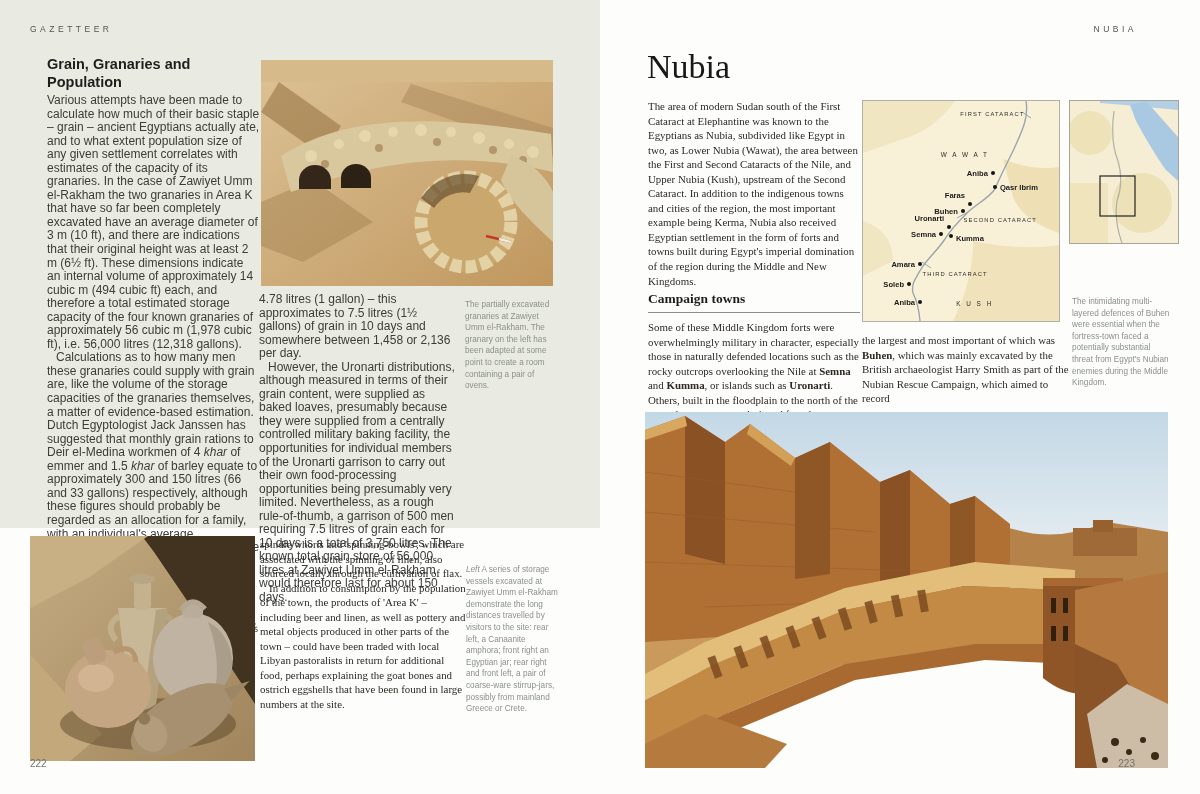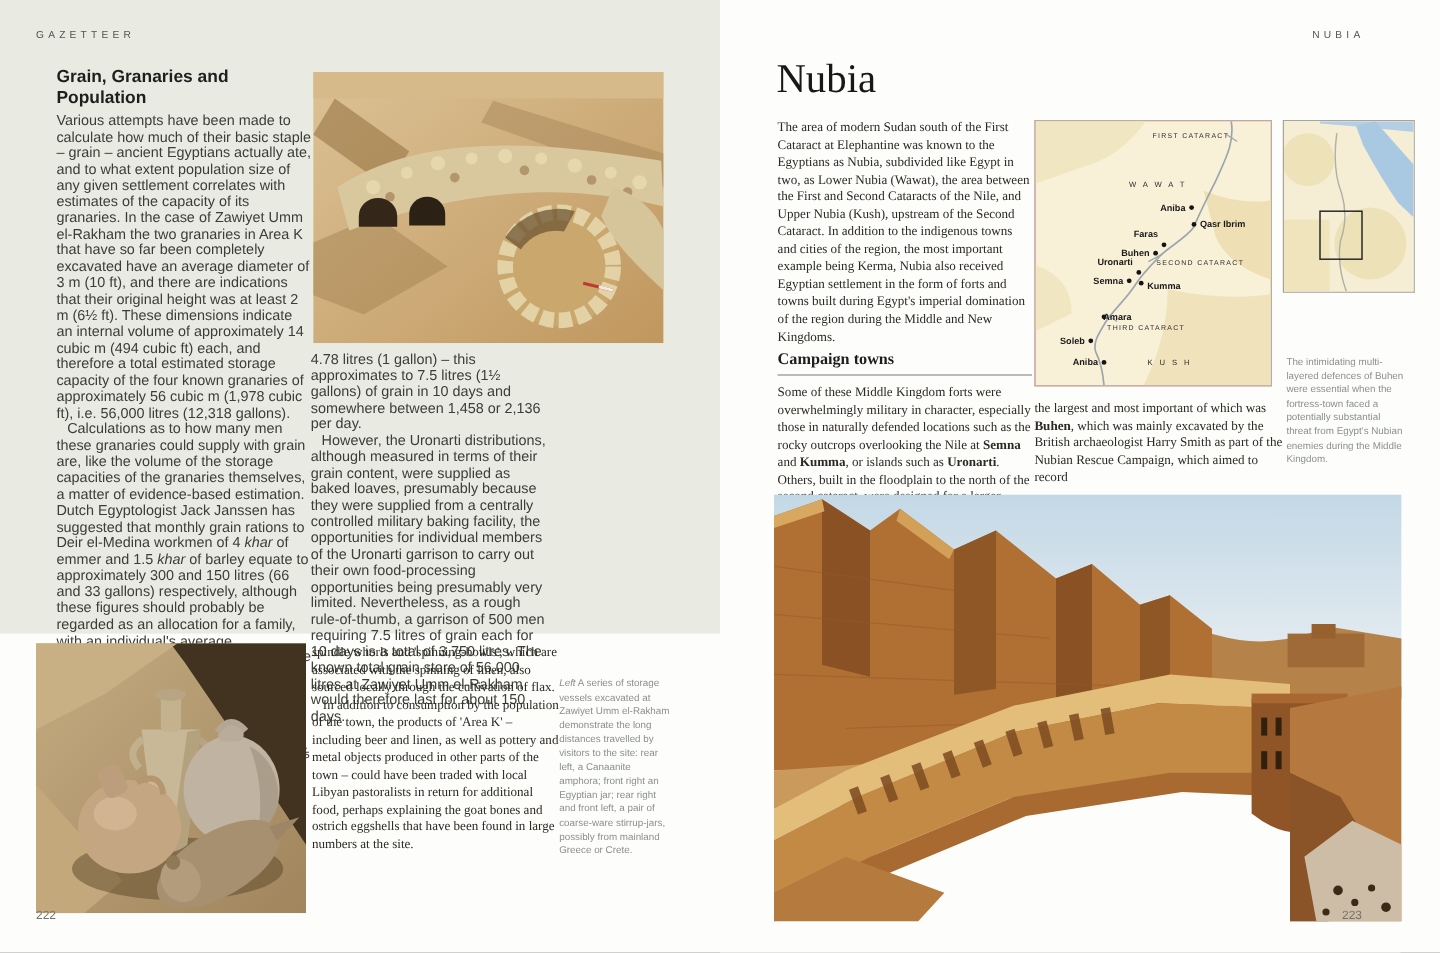--- a/index.html
+++ b/index.html
@@ -39,21 +39,21 @@
   .subhead{position:absolute;left:48px;top:291px;width:212px;margin:0;font-family:"Liberation Serif",serif;
            font-size:13.5px;color:#1d1d1b;padding-bottom:5px;border-bottom:1px solid #8f8f89;}
   .rcol1{position:absolute;left:48px;top:320px;width:212px;}
   .rcol2{position:absolute;left:262px;top:333px;width:213px;}
   .seg-b{font-weight:bold;}
   .seg-i{font-style:italic;}
   .cap3{position:absolute;left:472px;top:296px;width:100px;}
   .ph-buhen{left:45px;top:412px;width:523px;height:356px;}
   
   .map-box{position:absolute;left:262px;top:100px;width:196px;height:220px;
-           border:1px solid #b2afa4;background:#fca5a5;}
+           border:1px solid #b2afa4;background:#84cc16;}
   .map-art{position:absolute;left:0;top:0;}
   .map-overlay{position:absolute;left:0;top:0;width:100%;height:100%;}
   .m-dot{position:absolute;width:4px;height:4px;background:#151515;border-radius:50%;
          transform:translate(-50%,-50%);}
   .m-label{position:absolute;font-size:7.6px;font-weight:bold;color:#1a1a1a;white-space:nowrap;}
   .m-left{transform:translate(-100%,-50%);padding-right:5px;}
   .m-right{transform:translate(0,-50%);padding-left:5px;}
   .m-cataract{position:absolute;font-size:5.8px;letter-spacing:1.1px;color:#2c2c2a;white-space:nowrap;
               transform:translate(-50%,-50%);}
   .m-region{position:absolute;font-size:6.4px;letter-spacing:2px;color:#2c2c2a;white-space:nowrap;
@@ -118,20 +118,21 @@
         <line x1="225" y1="176" x2="250" y2="182" stroke="#c0392b" stroke-width="2.5"></line>
         <line x1="238" y1="179" x2="250" y2="182" stroke="#f2ece0" stroke-width="2.5"></line>
       </svg>
     </figure>
 
     <div class="col2 body-sans">
       <p>4.78 litres (1 gallon) – this approximates to 7.5 litres (1½ gallons) of grain in 10 days and somewhere between 1,458 or 2,136 per day.</p>
       <p class="ind">However, the Uronarti distributions, although measured in terms of their grain content, were supplied as baked loaves, presumably because they were supplied from a centrally controlled military baking facility, the opportunities for individual members of the Uronarti garrison to carry out their own food-processing opportunities being presumably very limited. Nevertheless, as a rough rule-of-thumb, a garrison of 500 men requiring 7.5 litres of grain each for 10 days is a total of 3,750 litres. The known total grain store of 56,000 litres at Zawiyet Umm el-Rakham would therefore last for about 150 days.</p>
     </div>
 
+    <div class="caption cap1">The partially excavated granaries at Zawiyet Umm el-Rakham. The granary on the left has been adapted at some point to create a room containing a pair of ovens.</div>
 
     <figure class="photo ph-pots">
       <svg width="225" height="225" viewBox="0 0 225 225">
         <defs>
           <linearGradient id="rockG" x1="0" y1="0" x2="1" y2="1">
             <stop offset="0" stop-color="#c3ab80"></stop>
               <stop offset="1" stop-color="#a1855c"></stop>
           </linearGradient>
         </defs>
         <rect width="225" height="225" fill="url(#rockG)"></rect>
@@ -213,21 +214,21 @@
           <div class="m-label m-left" style="left: 54.6%; top: 42.8%;">Faras</div>
           <div class="m-dot" style="left: 51%; top: 50%;"></div>
           <div class="m-label m-left" style="left: 51%; top: 50%;">Buhen</div>
           <div class="m-dot" style="left: 43.9%; top: 57.3%;"></div>
           <div class="m-label m-left" style="left: 43.9%; top: 53.3%;">Uronarti</div>
           <div class="m-dot" style="left: 39.8%; top: 60.5%;"></div>
           <div class="m-label m-left" style="left: 39.8%; top: 60.5%;">Semna</div>
           <div class="m-dot" style="left: 44.9%; top: 61.4%;"></div>
           <div class="m-label m-right" style="left: 44.9%; top: 62.4%;">Kumma</div>
           <div class="m-dot" style="left: 29.1%; top: 74.1%;"></div>
-          <div class="m-label m-left" style="left: 29.1%; top: 74.1%; margin-left: 28px;">Amara</div>
+          <div class="m-label m-left" style="left: 29.1%; top: 74.1%;">Amara</div>
           <div class="m-dot" style="left: 23.5%; top: 83.2%;"></div>
           <div class="m-label m-left" style="left: 23.5%; top: 83.2%;">Soleb</div>
           <div class="m-dot" style="left: 29.1%; top: 91.4%;"></div>
           <div class="m-label m-left" style="left: 29.1%; top: 91.4%;">Aniba</div>
           <div class="m-cataract" style="left: 66%; top: 6%;">FIRST CATARACT</div>
           <div class="m-cataract" style="left: 70%; top: 54%;">SECOND CATARACT</div>
           <div class="m-cataract" style="left: 47%; top: 78.6%;">THIRD CATARACT</div>
           <div class="m-region" style="left: 52%; top: 24%;">W A W A T</div>
           <div class="m-region" style="left: 57%; top: 92%;">K U S H</div>
         </div>

